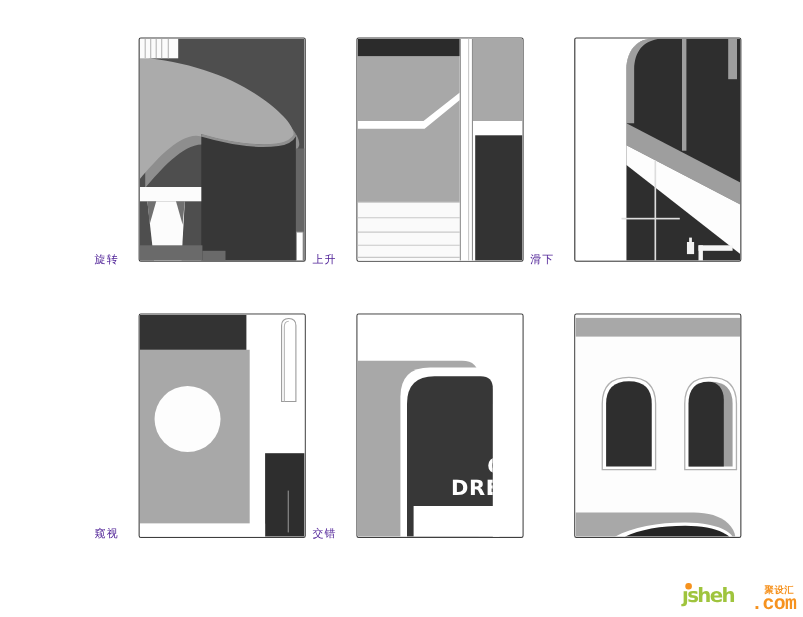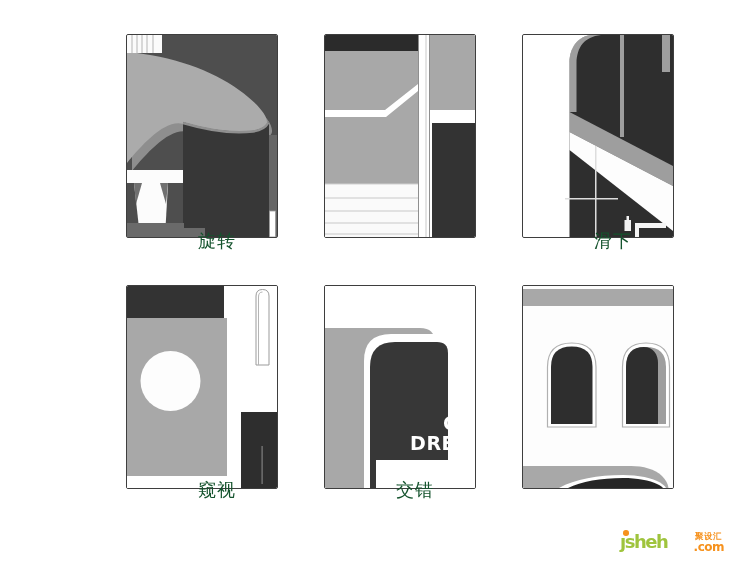--- a/index.html
+++ b/index.html
@@ -1,37 +1,37 @@
 <!DOCTYPE html>
 <html><head>
 <meta charset="utf-8">
 <style>
   html,body{margin:0;padding:0;background:#fff;}
   #stage{position:relative;width:730px;height:561px;background:#ffffff;overflow:hidden;
          font-family:"DejaVu Sans","Liberation Sans",sans-serif;}
   .panel{position:absolute;width:150px;height:202px;border:1.5px solid #3e3e3e;
          border-radius:2px;overflow:hidden;background:#fff;}
   .panel svg{display:block;width:100%;height:100%;}
-  .caption{position:absolute;width:150px;text-align:right;font-size:18px;
-           color:#14532d;letter-spacing:1px;}
+  .caption{position:absolute;width:150px;text-align:left;font-size:10px;
+           color:#4c1d95;letter-spacing:1px;}
   
   #p1{left:86px;top:18px;}  #p2{left:284px;top:18px;}  #p3{left:482px;top:18px;}
   #p4{left:86px;top:269px;} #p5{left:284px;top:269px;} #p6{left:482px;top:269px;}
   #c1{left:86px;top:229px;} #c2{left:284px;top:229px;} #c3{left:482px;top:229px;}
   #c4{left:86px;top:478px;} #c5{left:284px;top:478px;} #c6{left:482px;top:478px;}
   
   .logo{position:absolute;left:620px;top:527px;width:104px;height:32px;}
   .logo-name{position:absolute;left:0;top:0;font-size:18px;font-weight:bold;
              color:#9fc43d;letter-spacing:-1.5px;line-height:30px;}
   .logo-dot{position:absolute;left:3px;top:3px;width:5.5px;height:5.5px;
             border-radius:50%;background:#f6921e;}
   .logo-cn{position:absolute;right:2px;top:4px;font-size:8.5px;color:#f6921e;
            letter-spacing:0.5px;font-weight:bold;text-align:right;}
-  .logo-com{position:absolute;right:0;top:12.5px;font-size:12px;font-weight:bold;
-            color:#f6921e;letter-spacing:-0.5px;}
+  .logo-com{position:absolute;right:0;top:12.5px;font-size:18px;font-weight:bold;
+            color:#f6921e;letter-spacing:-0.5px;font-family:Liberation Mono, monospace;}
 </style>
 </head>
 <body>
 
 <div id="stage">
 
   <figure class="panel" id="p1">
     <svg viewBox="0 0 150 202" preserveAspectRatio="none">
       <rect x="0" y="0" width="150" height="202" fill="#4e4e4e"></rect>
       <path d="M3,21 C48,25 88,39 115,59 C133,72 144,84 143,93 C142,100 128,103 115,102 C93,101 73,97 59,93 C41,88 18,114 3,132 Z" fill="#8e8e8e" transform="translate(2,4)"></path>
@@ -135,20 +135,21 @@
       <path d="M99.5,141 L99.5,81 Q99.5,57 123,57 Q146.5,57 146.5,81 L146.5,141 Z" fill="#ffffff" stroke="#b0b0b0" stroke-width="1.2"></path>
       <path d="M103,138 L103,81 Q103,61 123,61 Q143,61 143,81 L143,138 Z" fill="#9e9e9e"></path>
       <path d="M103,138 L103,81 Q103,61 121,61 C130,61 135,68 135,77 L135,138 Z" fill="#2e2e2e"></path>
       <path d="M0,180 L108,180 C120,180 132,183 139,190 C143,194 145,198 145.5,202 L0,202 Z" fill="#a8a8a8"></path>
       <path d="M36,202 C52,193 75,189 100,189 C115,189 130,192 137,196.5 C140,198.5 142,200 143,202 Z" fill="#ffffff"></path>
       <path d="M45,202 C58,195.5 78,192 100,192 C114,192 127,194.5 134,198 C137,199.5 139,200.7 140,202 Z" fill="#252525"></path>
     </svg>
   </figure>
 
   <figcaption class="caption" id="c1">旋转</figcaption>
+  <figcaption class="caption" id="c2">上升</figcaption>
   <figcaption class="caption" id="c3">滑下</figcaption>
   <figcaption class="caption" id="c5">交错</figcaption>
   <figcaption class="caption" id="c4">窥视</figcaption>
 
   <div class="logo">
     <span class="logo-name">ȷsheh</span>
     <span class="logo-dot"></span>
     <span class="logo-cn">聚设汇</span>
     <span class="logo-com">.com</span>
   </div>

